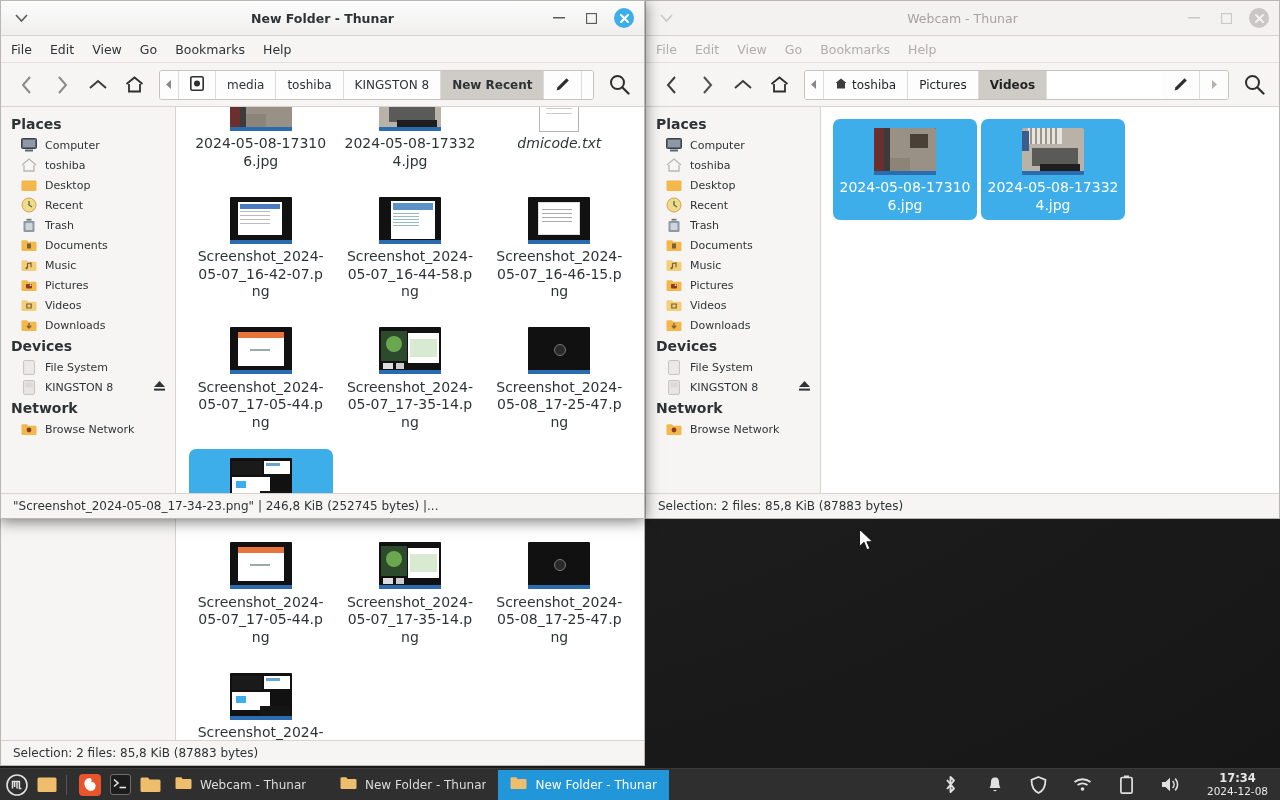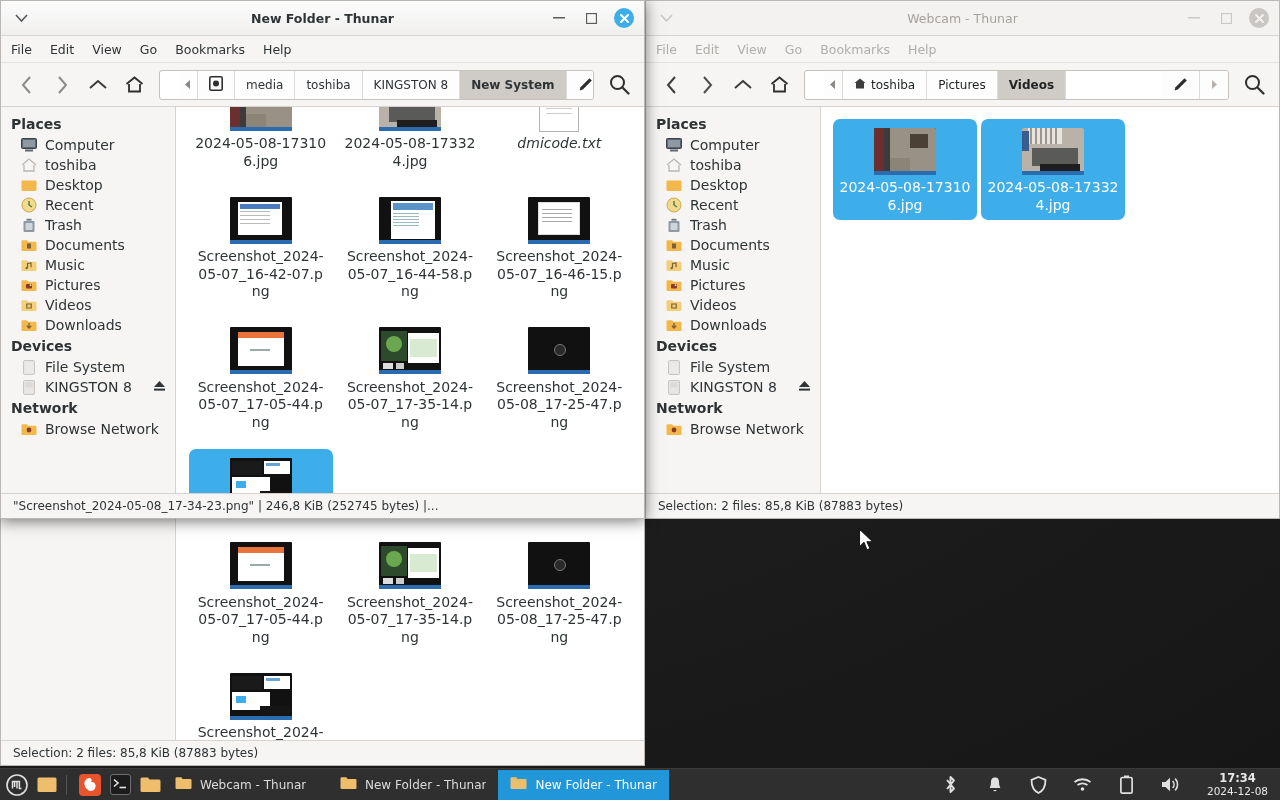--- a/index.html
+++ b/index.html
@@ -62,21 +62,21 @@
     height: 44px; flex: 0 0 44px; display: flex; align-items: center;
     padding: 0 8px; gap: 2px; background: #f6f5f4;
     border-bottom: 1px solid #d6d3d0;
   }
   .tb-icon { width: 34px; height: 30px; display: flex; align-items: center; justify-content: center; color: #4a4a4a; }
   .toolbar.inactive .tb-icon { color: #9e9b98; }
 
   .crumbs {
     flex: 1; display: flex; align-items: stretch; height: 30px;
     border: 1px solid #c6c2be; border-radius: 3px; overflow: hidden;
-    background: #fff; margin: 0 6px; padding-left: 19px;
+    background: #fff; margin: 0 6px;
   }
   .crumb {
     display: flex; align-items: center; padding: 0 11px;
     font-size: 12px; color: #2e3436; background: #fdfdfd;
     border-right: 1px solid #dedbd8; gap: 5px; white-space: nowrap;
   }
   .crumb.current { background: #cfcbc7; font-weight: bold; }
   .crumb.arrow { padding: 0 6px; color: #8b8784; border-right: 1px solid #dedbd8;}
   .crumb.arrow-r { margin-left: auto; border-right: none; border-left: 1px solid #dedbd8; color:#b5b1ad;}
   .crumb.filler { flex: 1; background: #fff; border-right: none; }
@@ -84,21 +84,21 @@
   .win.inactive-win .crumb { color: #1f2223; }
 
   .body-row { flex: 1; display: flex; min-height: 0; }
 
   .sidebar {
     width: 175px; flex: 0 0 175px; background: #f6f5f4;
     border-right: 1px solid #d6d3d0;
     padding-top: 6px; overflow: hidden;
   }
   .sb-head { font-size: 14px; font-weight: bold; color: #2e3436; padding: 3px 0 3px 10px; }
-  .sb-item { display: flex; align-items: center; gap: 8px; padding: 2px 0 2px 20px; font-size: 14px; color: #2e3436; position: relative; }
+  .sb-item { display: flex; align-items: center; gap: 8px; padding: 2px 0 2px 20px; font-size: 11px; color: #2e3436; position: relative; }
   .sb-item .ic { width: 16px; height: 16px; flex: 0 0 16px; display: flex; align-items: center; justify-content: center; }
   .eject { position: absolute; right: 9px; color: #2e3436; }
 
   .content { flex: 1; background: #ffffff; position: relative; overflow: hidden; }
   .grid {
     display: grid; grid-template-columns: repeat(3, 1fr);
     padding: 4px 10px 0 10px; row-gap: 4px;
   }
   .cell { display: flex; flex-direction: column; align-items: center; padding: 4px 2px; }
   .cell .thumbwrap { width: 64px; height: 56px; display: flex; align-items: center; justify-content: center; }
@@ -626,21 +626,21 @@
       <div class="crumb">
         <span>media</span>
       </div>
       <div class="crumb">
         <span>toshiba</span>
       </div>
       <div class="crumb">
         <span>KINGSTON 8</span>
       </div>
       <div class="crumb current">
-        <span>New System</span>
+        <span>New Recent</span>
       </div>
       <div class="crumb pencil" style="margin-left:auto;">
         <svg width="15" height="15" viewBox="0 0 15 15">
             <path d="M11.5 1.2 L13.8 3.5 L4.8 12.5 L1.6 13.4 L2.5 10.2 Z" fill="#2e2e2e"></path>
           </svg>
       </div>
       <div class="crumb arrow-r">
         <svg width="6" height="9" viewBox="0 0 6 9">
             <path d="M1 0 L6 4.5 L1 9 Z" fill="#b5b1ad"></path>
           </svg>

